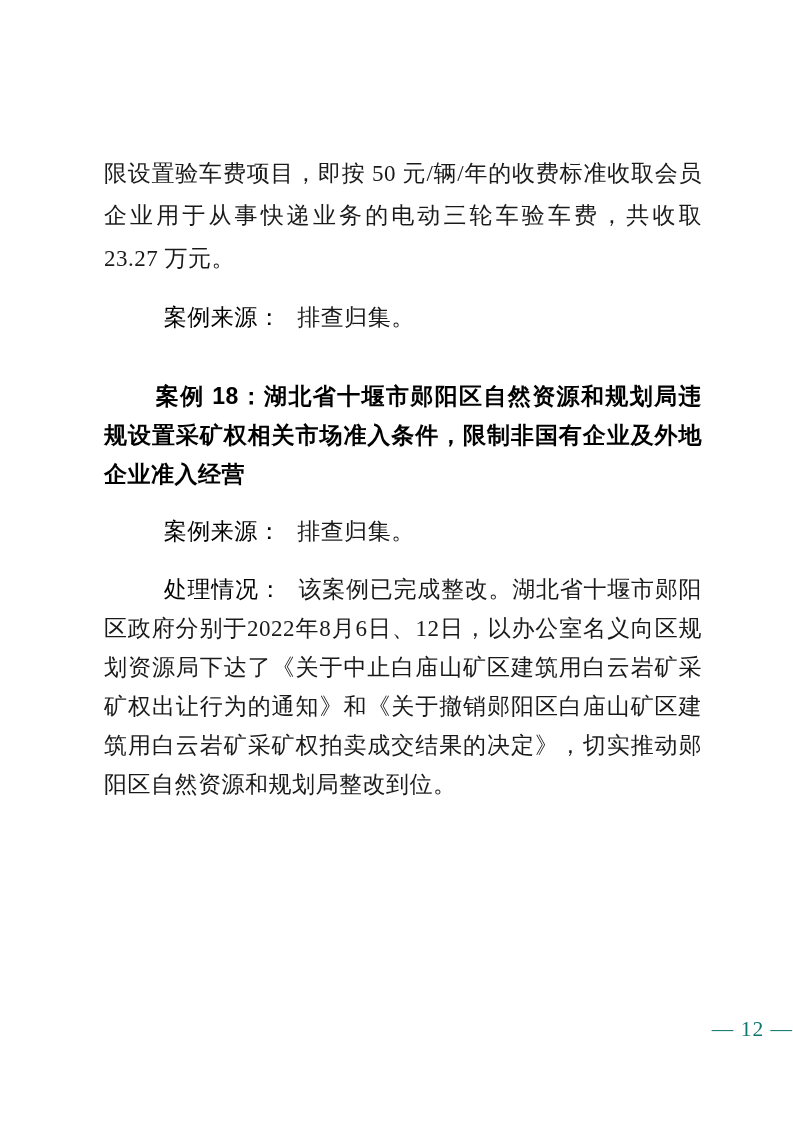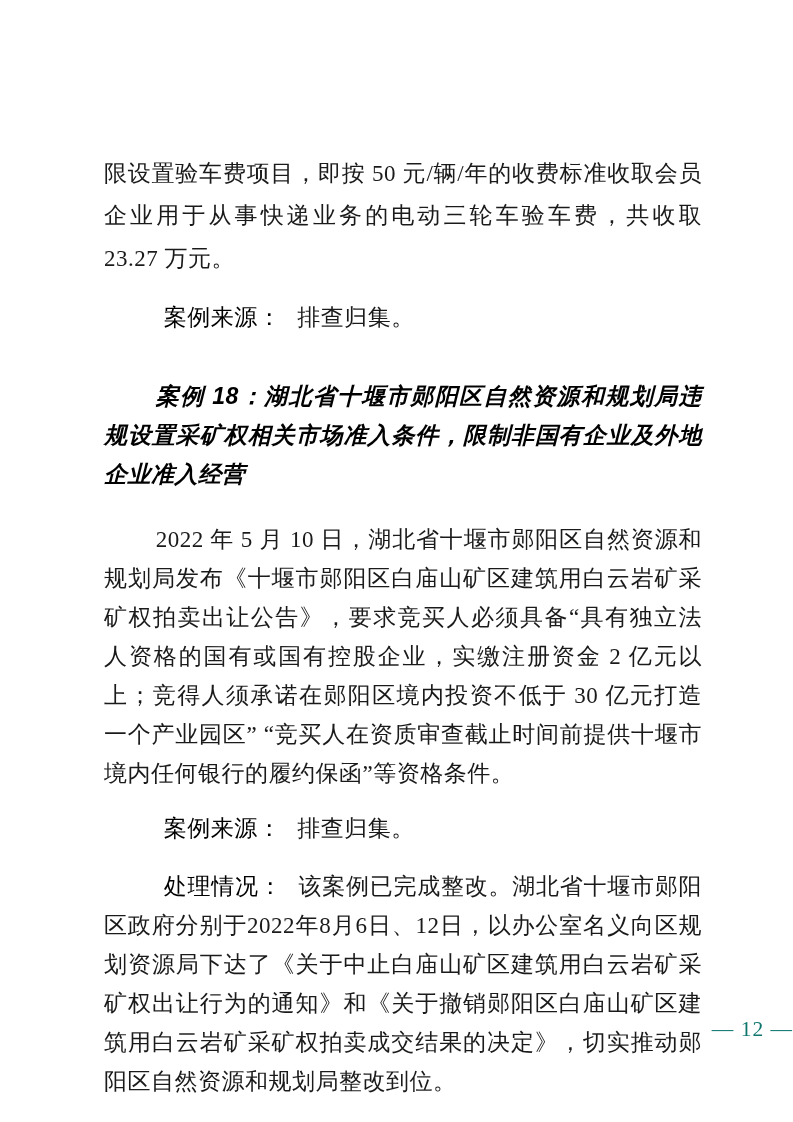--- a/index.html
+++ b/index.html
@@ -40,23 +40,22 @@
   .heading {
     font-family: "Liberation Sans", "DejaVu Sans", sans-serif;
     font-weight: 700;
     font-size: 23px;
     line-height: 39px;
     letter-spacing: 0.5px;
     text-align: justify;
     text-justify: inter-character;
     text-indent: 2.25em;
     margin-top: 22px;
-    margin-bottom: 10px;
+    margin-bottom: 2px;
     color: #000000;
-    font-style: italic;
   }
   .handling-gap { margin-top: 3px; }
   .footer {
     position: absolute;
     left: 0; right: 0;
     top: 1001px;
     text-align: right;
     font-size: 21.5px;
     letter-spacing: 1px;
     color: #0f766e;
@@ -68,21 +67,20 @@
 <div class="page">
   <div class="content">
 
     <p class="para lh-lg no-indent">限设置验车费项目，即按 50 元/辆/年的收费标准收取会员企业用于从事快递业务的电动三轮车验车费，共收取 23.27 万元。</p>
 
     <p class="para lh-lg"><span class="bold-label">案例来源：</span><span>排查归集。</span></p>
 
 
     <h2 class="heading">案例 18：湖北省十堰市郧阳区自然资源和规划局违规设置采矿权相关市场准入条件，限制非国有企业及外地企业准入经营</h2>
 
-    <p class="para lh-sm">2022 年 5 月 10 日，湖北省十堰市郧阳区自然资源和规划局发布《十堰市郧阳区白庙山矿区建筑用白云岩矿采矿权拍卖出让公告》，要求竞买人必须具备“具有独立法人资格的国有或国有控股企业，实缴注册资金 2 亿元以上；竞得人须承诺在郧阳区境内投资不低于 30 亿元打造一个产业园区” “竞买人在资质审查截止时间前提供十堰市境内任何银行的履约保函”等资格条件。</p>
 
     <p class="para lh-sm"><span class="bold-label">案例来源：</span><span>排查归集。</span></p>
 
     <p class="para lh-sm handling-gap"><span class="bold-label">处理情况：</span><span>该案例已完成整改。湖北省十堰市郧阳区政府分别于2022年8月6日、12日，以办公室名义向区规划资源局下达了《关于中止白庙山矿区建筑用白云岩矿采矿权出让行为的通知》和《关于撤销郧阳区白庙山矿区建筑用白云岩矿采矿权拍卖成交结果的决定》，切实推动郧阳区自然资源和规划局整改到位。</span></p>
 
   </div>
 
   <div class="footer">— 12 —</div>
 </div>
 

